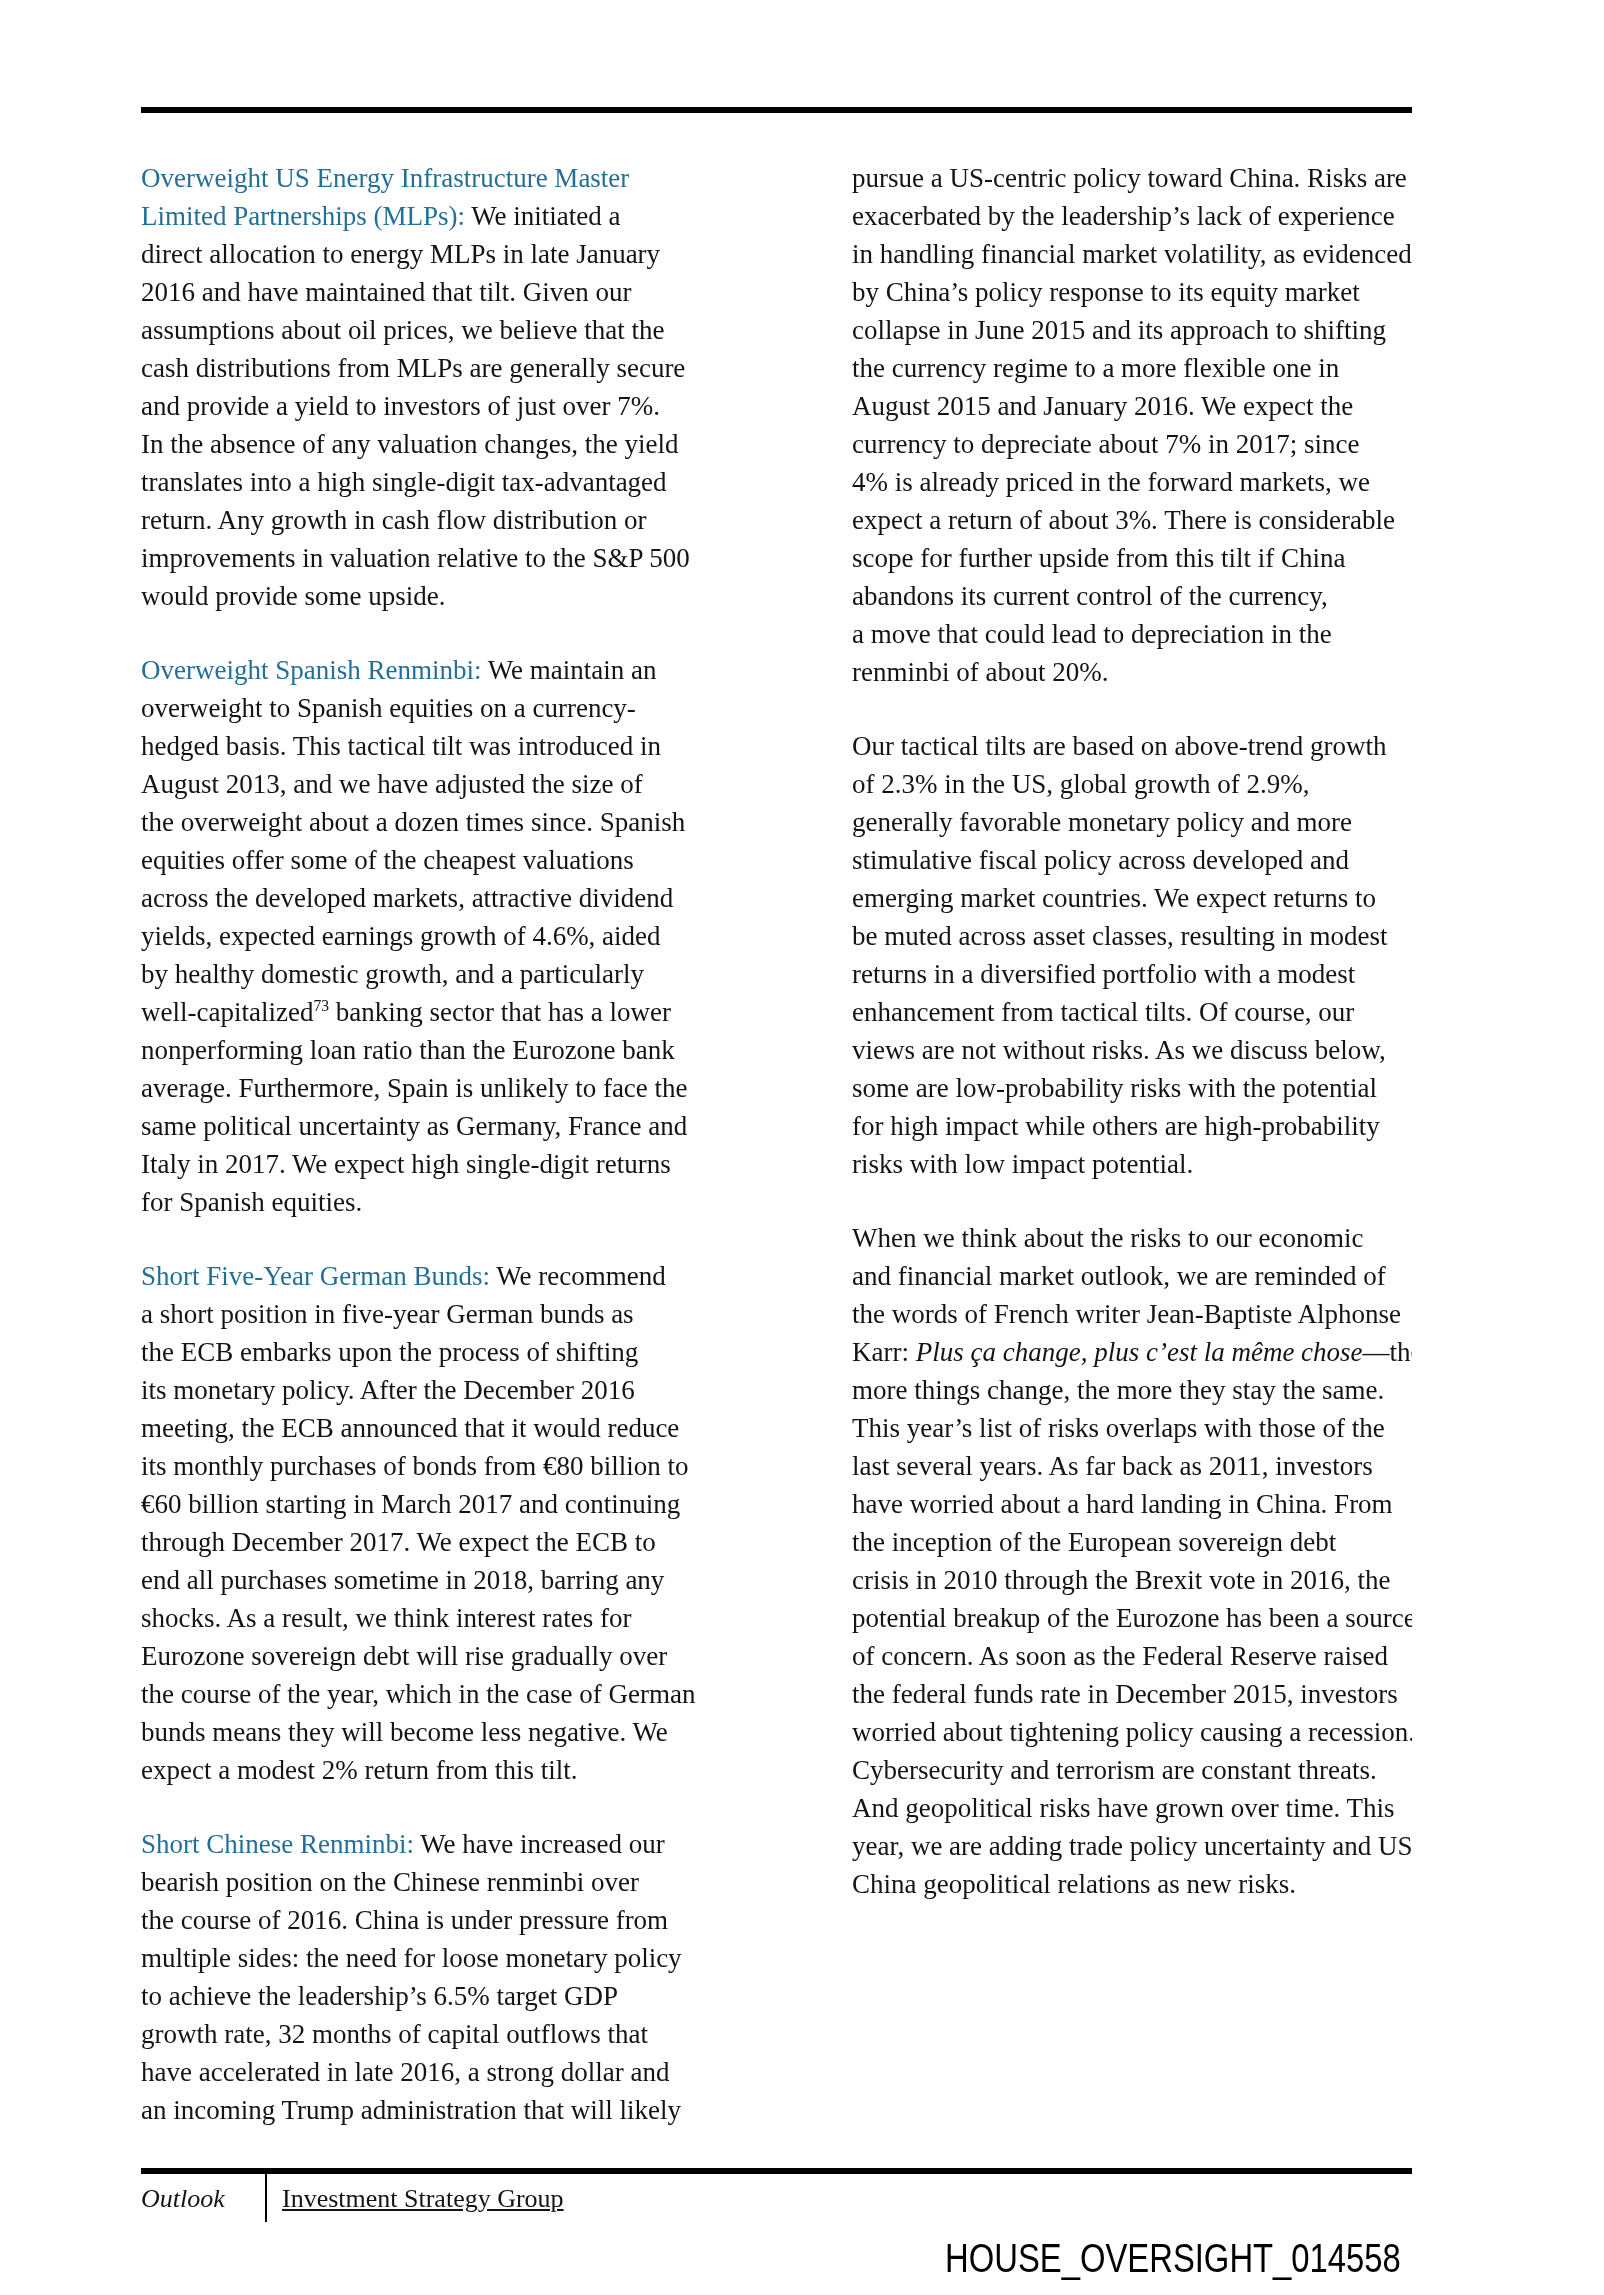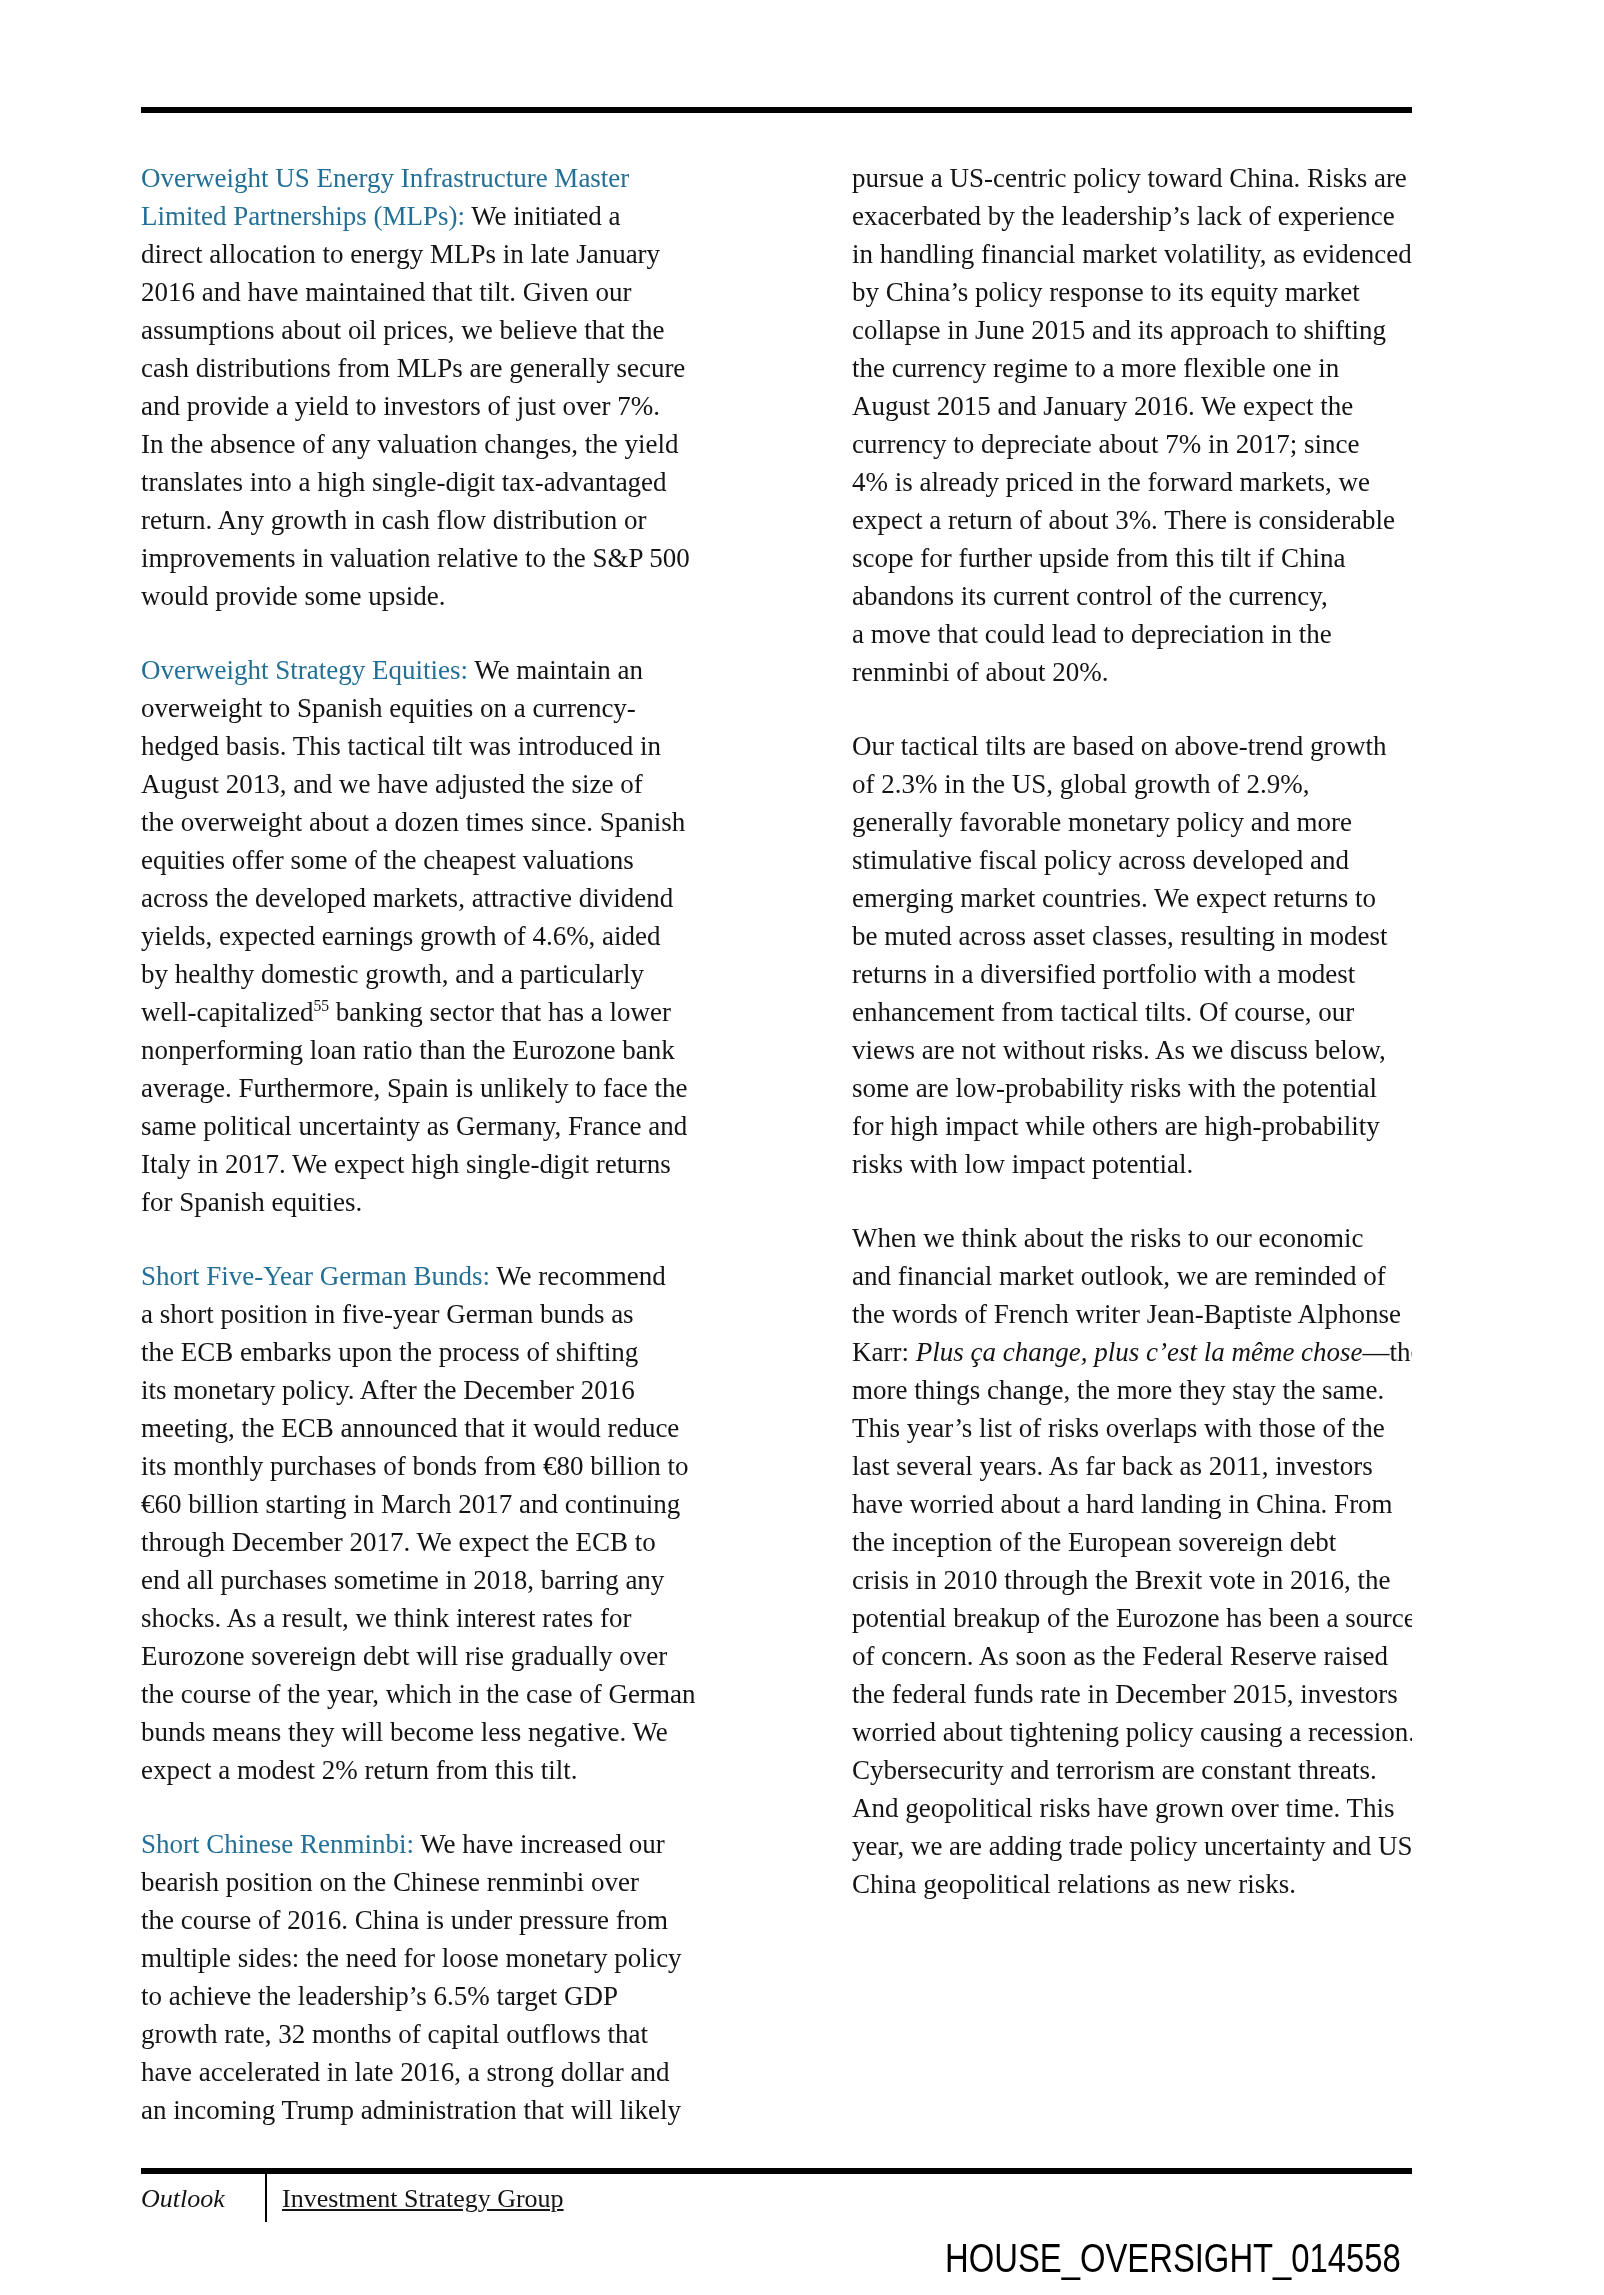--- a/index.html
+++ b/index.html
@@ -89,30 +89,30 @@
 2016 and have maintained that tilt. Given our
 assumptions about oil prices, we believe that the
 cash distributions from MLPs are generally secure
 and provide a yield to investors of just over 7%.
 In the absence of any valuation changes, the yield
 translates into a high single-digit tax-advantaged
 return. Any growth in cash flow distribution or
 improvements in valuation relative to the S&amp;P 500
 would provide some upside.</span></p>
 
-      <p class="para"><span class="runin">Overweight Strategy Equities:</span><span> We maintain an
+      <p class="para"><span class="runin">Overweight Spanish Renminbi:</span><span> We maintain an
 overweight to Spanish equities on a currency-
 hedged basis. This tactical tilt was introduced in
 August 2013, and we have adjusted the size of
 the overweight about a dozen times since. Spanish
 equities offer some of the cheapest valuations
 across the developed markets, attractive dividend
 yields, expected earnings growth of 4.6%, aided
 by healthy domestic growth, and a particularly
-well-capitalized</span><sup class="fn">55</sup><span> banking sector that has a lower
+well-capitalized</span><sup class="fn">73</sup><span> banking sector that has a lower
 nonperforming loan ratio than the Eurozone bank
 average. Furthermore, Spain is unlikely to face the
 same political uncertainty as Germany, France and
 Italy in 2017. We expect high single-digit returns
 for Spanish equities.</span></p>
 
       <p class="para"><span class="runin">Short Five-Year German Bunds:</span><span> We recommend
 a short position in five-year German bunds as
 the ECB embarks upon the process of shifting
 its monetary policy. After the December 2016

